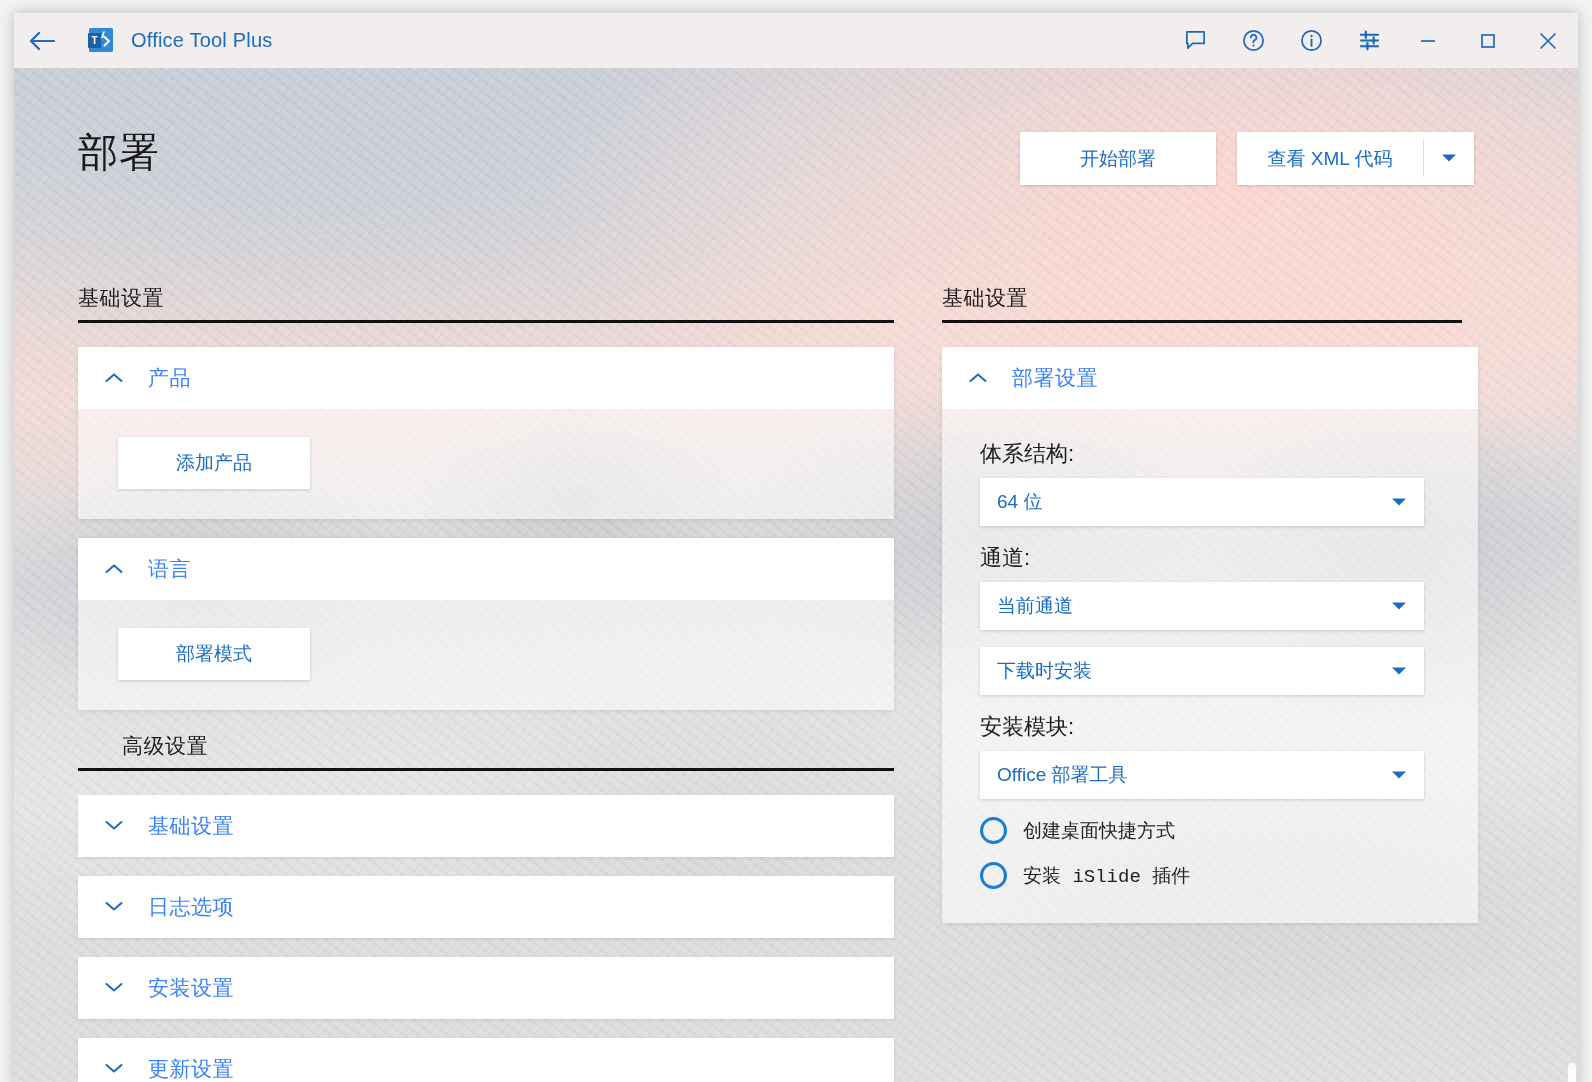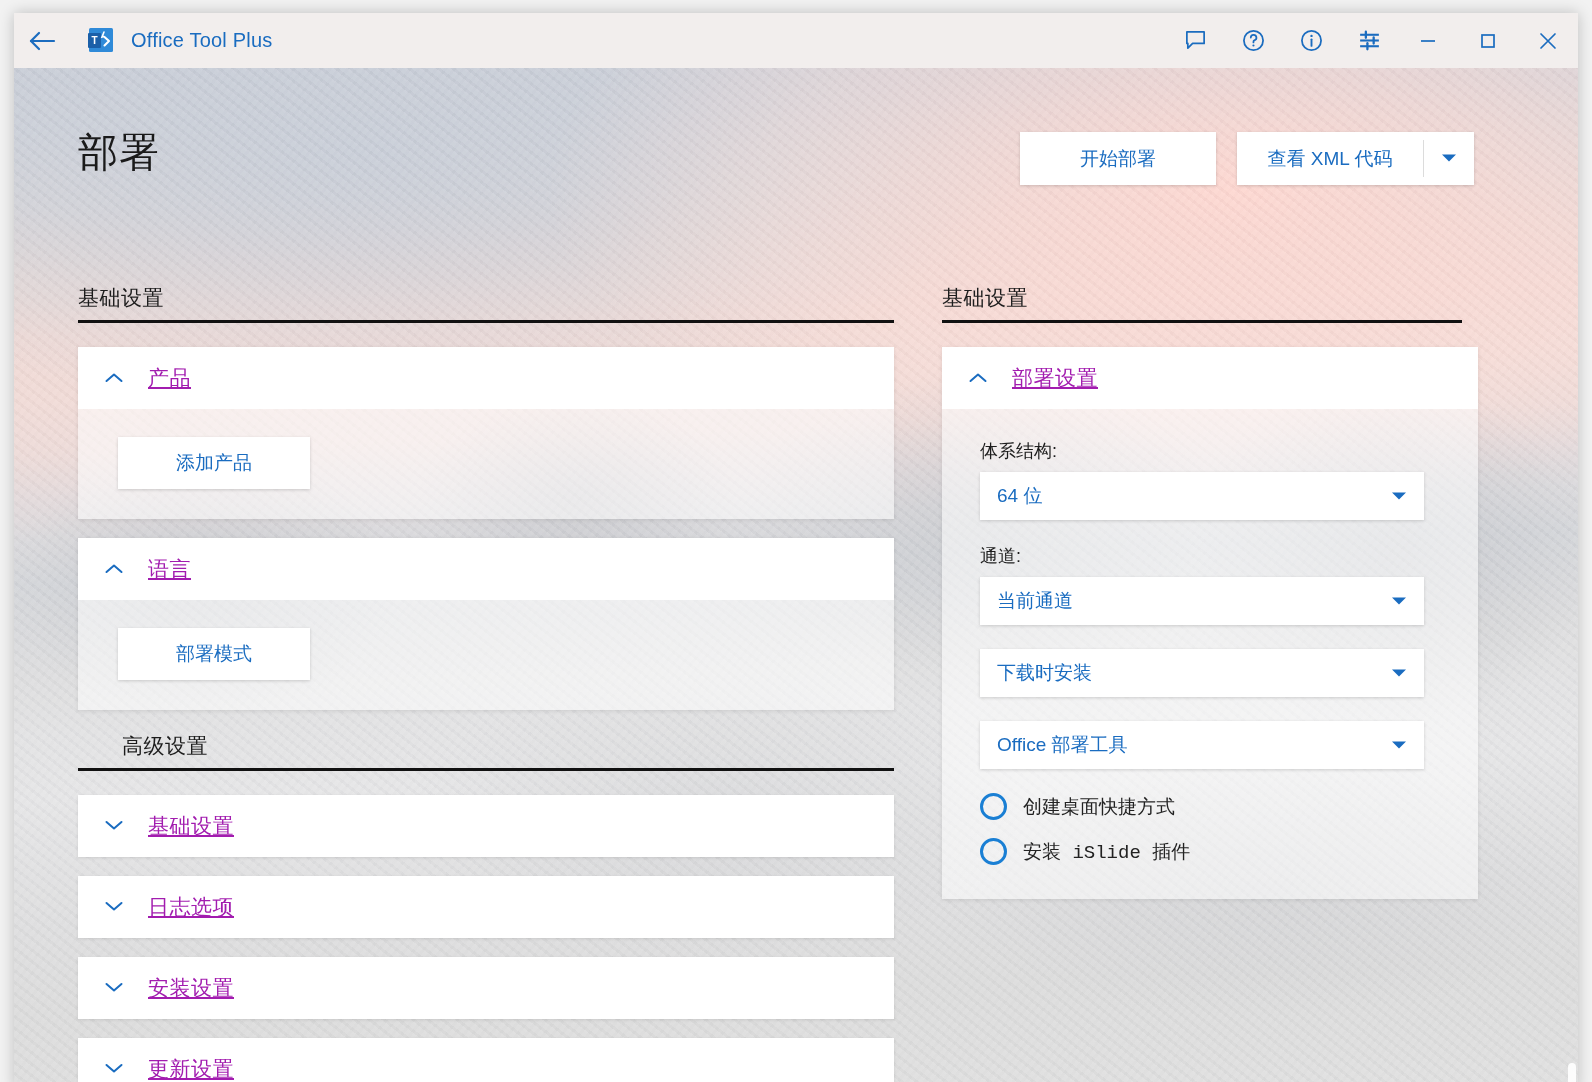--- a/index.html
+++ b/index.html
@@ -193,23 +193,22 @@
     background: #ffffff;
     display: flex;
     align-items: center;
     padding-left: 26px;
     cursor: pointer;
     gap: 24px;
   }
   .card-header .chev { display: flex; align-items: center; }
   .card-title {
     font-size: 21px;
-    color: #a21caf;
+    color: #3b82f6;
     letter-spacing: 0.5px;
-    text-decoration: underline;
   }
   .card-body { padding: 28px 0 30px 40px; }
 
   .add-btn {
     background: #ffffff;
     border: none;
     height: 52px;
     min-width: 192px;
     color: #1a6cc0;
     font-size: 19px;
@@ -226,33 +225,33 @@
     align-items: center;
     padding-left: 26px;
     gap: 24px;
     margin-bottom: 19px;
     cursor: pointer;
     box-shadow: 0 1px 3px rgba(0,0,0,0.10);
   }
 
   
   .field-label {
-    font-size: 18px;
+    font-size: 22px;
     color: #1c1c1c;
     margin-bottom: 9px;
   }
   .select-box {
     position: relative;
     height: 48px;
     background: #ffffff;
     box-shadow: 0 1px 3px rgba(0,0,0,0.16);
     display: flex;
     align-items: center;
     padding-left: 17px;
-    margin-bottom: 24px;
+    margin-bottom: 17px;
     cursor: pointer;
     width: 444px;
   }
   .select-value {
     font-size: 19px;
     color: #1a6cc0;
   }
   .select-caret {
     position: absolute;
     right: 17px;
@@ -520,20 +519,21 @@
 
             <div class="select-box">
               <span class="select-value">下载时安装</span>
               <span class="select-caret">
                 <svg width="16" height="10" viewBox="0 0 16 10">
                     <path d="M1 1.5 L8 8.5 L15 1.5 Z" fill="#1a6cc0"></path>
                   </svg>
               </span>
             </div>
 
+            <div class="field-label">安装模块:</div>
             <div class="select-box">
               <span class="select-value">Office 部署工具</span>
               <span class="select-caret">
                 <svg width="16" height="10" viewBox="0 0 16 10">
                     <path d="M1 1.5 L8 8.5 L15 1.5 Z" fill="#1a6cc0"></path>
                   </svg>
               </span>
             </div>
 
             <div class="toggle-row">

